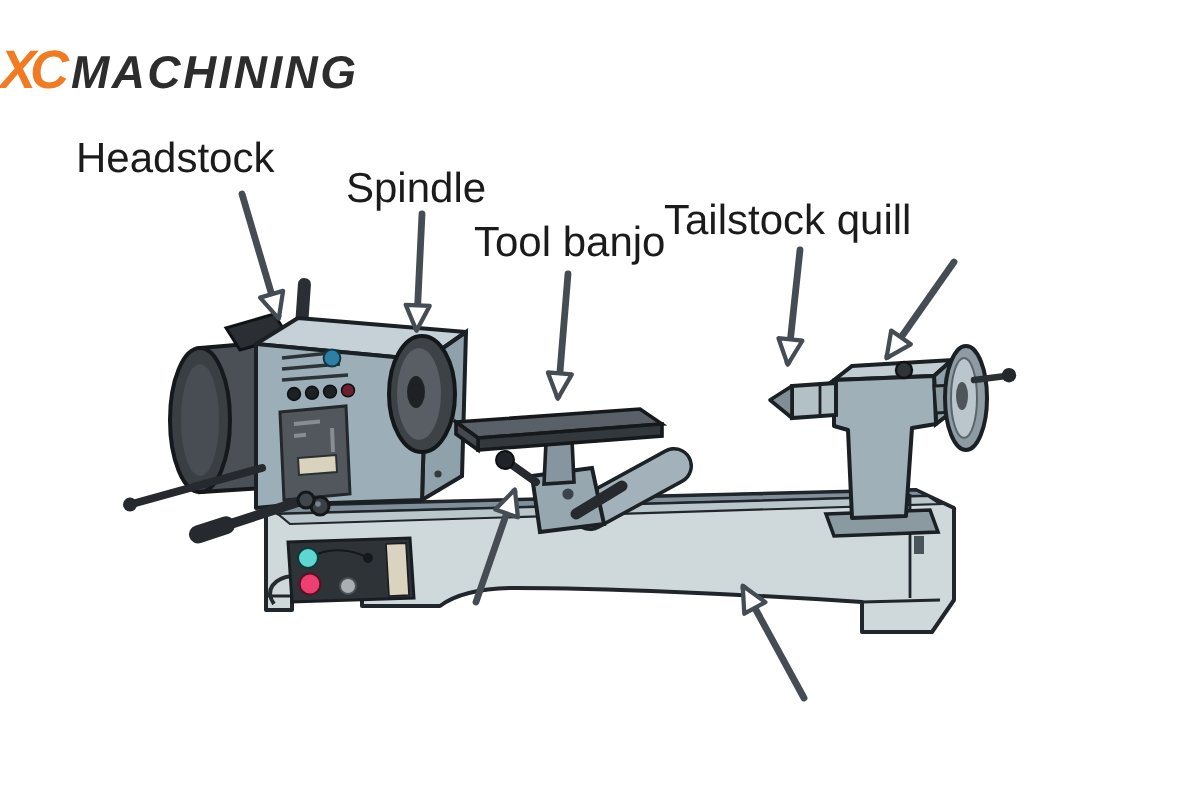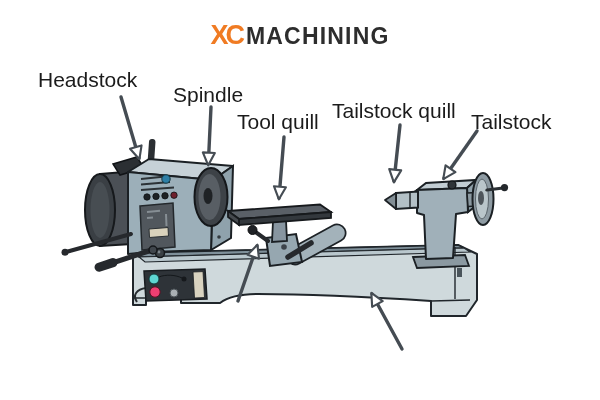--- a/index.html
+++ b/index.html
@@ -1,18 +1,18 @@
 <!DOCTYPE html>
 <html><head>
 <meta charset="utf-8">
 <style>
   html,body{margin:0;padding:0;background:#ffffff;}
   .stage{position:relative;width:600px;height:400px;background:#ffffff;overflow:hidden;
          font-family:"Liberation Sans",sans-serif;}
-  .logo{position:absolute;top:22px;left:0;width:100%;text-align:center;white-space:nowrap;line-height:1;}
+  .logo{position:absolute;top:22px;left:0;width:100%;text-align:left;white-space:nowrap;line-height:1;font-style:italic;}
   .logo .mono{font-weight:800;font-size:27px;color:#F07B23;letter-spacing:-3px;}
   .logo .word{font-weight:800;font-size:23px;color:#2D2D2D;letter-spacing:1.2px;margin-left:4px;}
   .lbl{position:absolute;font-size:21px;font-weight:400;color:#1b1b1b;line-height:1;white-space:nowrap;}
   .diagram{position:absolute;left:0;top:0;}
 </style>
 </head>
 <body>
 
 <div class="stage">
 
@@ -132,17 +132,16 @@
       <path d="M284,137 L279,198" marker-end="url(#ah)"></path>
       <path d="M400,125 L394,181" marker-end="url(#ah)"></path>
       <path d="M477,131 L444,178" marker-end="url(#ah)"></path>
       <path d="M238,301 L257,246" marker-end="url(#ah)"></path>
       <path d="M402,349 L372,294" marker-end="url(#ah)"></path>
     </g>
   </svg>
 
   <div class="lbl" style="left:38px;top:69px">Headstock</div>
   <div class="lbl" style="left:173px;top:84px">Spindle</div>
-  <div class="lbl" style="left:237px;top:111px">Tool quill</div>
+  <div class="lbl" style="left:237px;top:111px">Tool banjo</div>
   <div class="lbl" style="left:332px;top:100px">Tailstock quill</div>
-  <div class="lbl" style="left:471px;top:111px">Tailstock</div>
 
 </div>
 
 </body></html>

